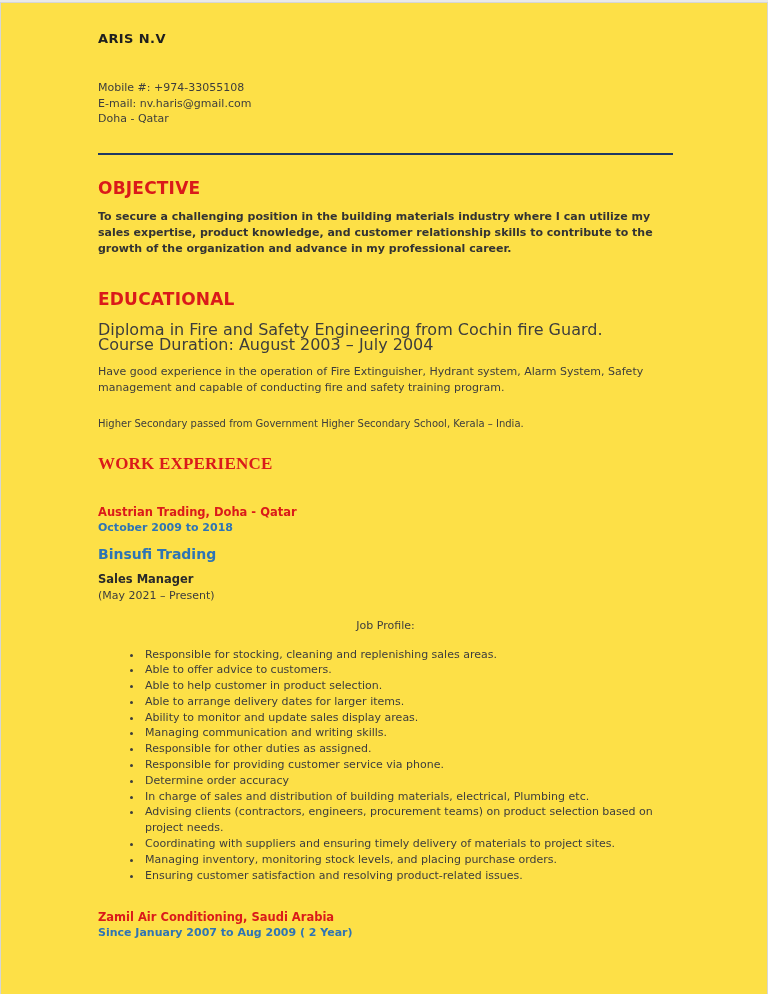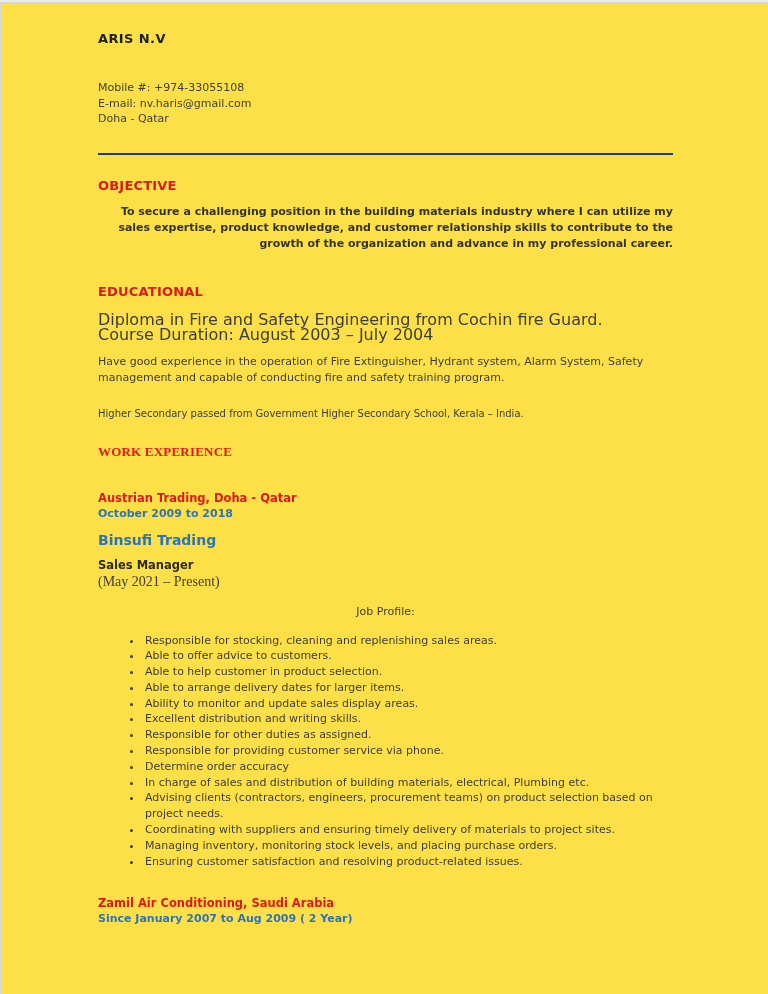--- a/index.html
+++ b/index.html
@@ -35,33 +35,32 @@
     color: #3d3d3d;
   }
   .rule {
     border: none;
     border-top: 2.5px solid #1f3864;
     margin: 26px 0 0 0;
   }
   .sec-heading {
     color: #da1a1a;
     font-weight: bold;
-    font-size: 13px;
+    font-size: 17px;
     letter-spacing: 0.2px;
   }
   .sec-heading.objective { margin-top: 23px; }
   .sec-heading.educational { margin-top: 32px; }
   .sec-heading.work { margin-top: 23px; font-family: Liberation Serif, serif; }
   .objective-body {
     margin-top: 11px;
     font-size: 11px;
     font-weight: bold;
     line-height: 16px;
     color: #333333;
-    text-align: right;
   }
   .edu-lines {
     margin-top: 13px;
     font-size: 16px;
     line-height: 15.5px;
   }
   .edu-para1 {
     margin-top: 11px;
     font-size: 11px;
     line-height: 16px;
@@ -92,23 +91,22 @@
     line-height: 16px;
   }
   .job-title {
     margin-top: 10px;
     font-weight: bold;
     font-size: 11.5px;
     color: #2a2a2a;
     line-height: 15.5px;
   }
   .job-period-plain {
-    font-size: 14px;
+    font-size: 11px;
     line-height: 15.5px;
-    font-family: Liberation Serif, serif;
   }
   .job-profile-label {
     margin-top: 15px;
     font-size: 11px;
     line-height: 15.5px;
     text-align: center;
   }
   ul.bullets {
     margin: 13px 0 0 0;
     padding-left: 45px;
@@ -161,21 +159,21 @@
     <div class="job-period-plain">(May 2021 – Present)</div>
 
     <div class="job-profile-label">Job Profile:</div>
 
     <ul class="bullets">
       <li>Responsible for stocking, cleaning and replenishing sales areas.</li>
       <li>Able to offer advice to customers.</li>
       <li>Able to help customer in product selection.</li>
       <li>Able to arrange delivery dates for larger items.</li>
       <li>Ability to monitor and update sales display areas.</li>
-      <li>Excellent distribution and writing skills.</li>
+      <li>Managing communication and writing skills.</li>
       <li>Responsible for other duties as assigned.</li>
       <li>Responsible for providing customer service via phone.</li>
       <li>Determine order accuracy</li>
       <li>In charge of sales and distribution of building materials, electrical, Plumbing etc.</li>
       <li>Advising clients (contractors, engineers, procurement teams) on product selection based on project needs.</li>
       <li>Coordinating with suppliers and ensuring timely delivery of materials to project sites.</li>
       <li>Managing inventory, monitoring stock levels, and placing purchase orders.</li>
       <li>Ensuring customer satisfaction and resolving product-related issues.</li>
     </ul>
 

